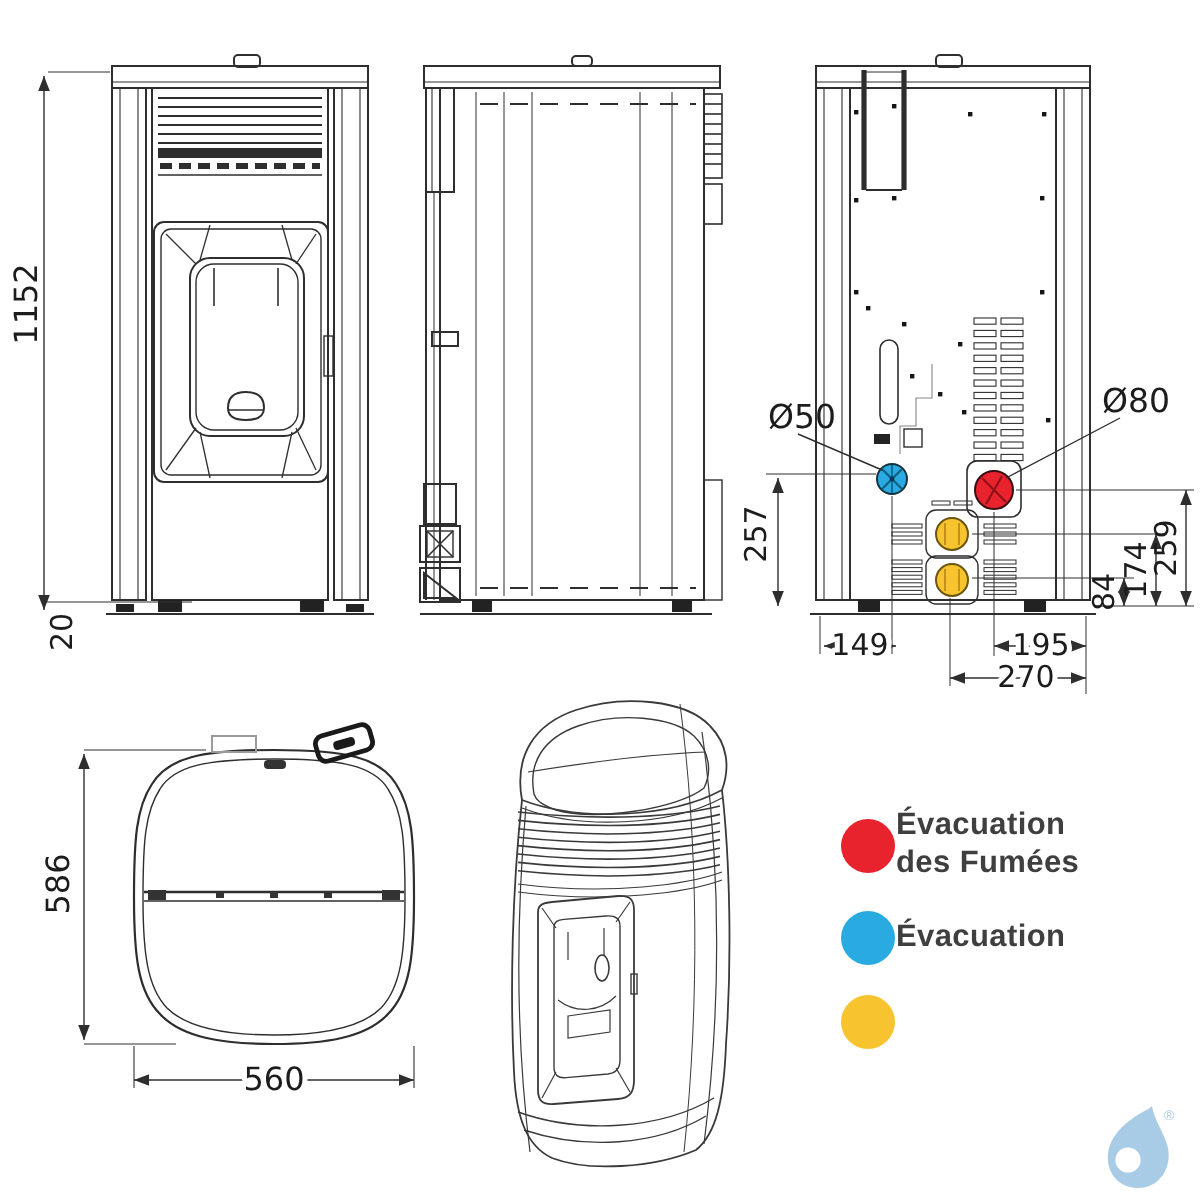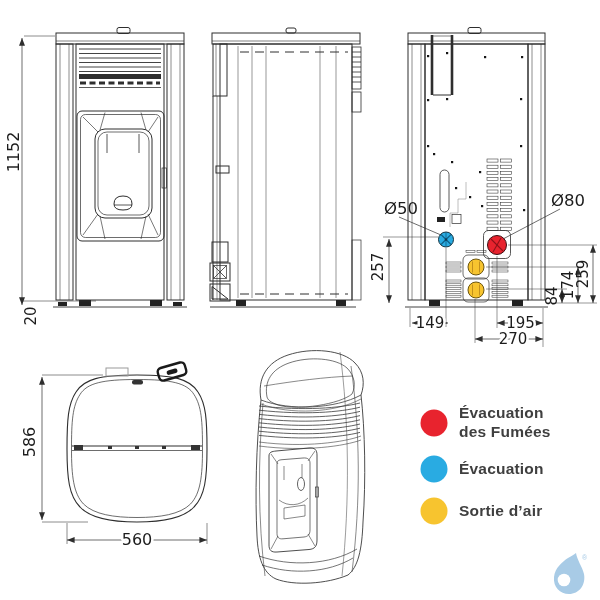--- a/index.html
+++ b/index.html
@@ -4,21 +4,21 @@
 <style>
   html,body{margin:0;padding:0;background:#fff;}
   .canvas{position:relative;width:600px;height:600px;background:#fff;overflow:hidden;
           font-family:"Liberation Sans",sans-serif;}
   .drawing{position:absolute;left:0;top:0;}
   .dim{font-family:"DejaVu Sans",sans-serif;font-size:15px;fill:#1c1c1c;}
   .dim-lg{font-size:16px;}
   .dia{font-size:16.5px;}
   .halo{paint-order:stroke;stroke:#ffffff;stroke-width:5px;stroke-linejoin:round;}
   .legend{position:absolute;left:420px;top:404px;width:176px;}
-  .legend-item{display:flex;align-items:center;gap:11px;margin-bottom:14px;}
+  .legend-item{display:flex;align-items:center;margin-bottom:14px;}
   .legend-text{font-size:15.5px;font-weight:600;color:#3f3f3f;line-height:1.2;letter-spacing:.2px;}
   .logo{position:absolute;left:548px;top:544px;}
 </style>
 </head>
 <body>
 
 <div class="canvas">
 
 <svg class="drawing" width="600" height="600" viewBox="0 0 600 600">
   <defs>
@@ -386,21 +386,20 @@
     </svg>
     <div class="legend-text">
       <div>Évacuation</div>
     </div>
   </div>
   <div class="legend-item">
     <svg width="28" height="28">
       <circle cx="14" cy="14" r="13.5" fill="#F7C42F"></circle>
     </svg>
     <div class="legend-text">
-      <div>Sortie d’air</div>
     </div>
   </div>
 </div>
 
 <svg class="logo" width="46" height="54" viewBox="548 544 46 54">
   <path d="M576,553 C577,560 582,566 584,574 C586,585 579,594 569,594
            C560,594 553,587 554,577 C555,568 562,562 568,558 C571,556 574,555 576,553 Z" fill="#A8CBE6"></path>
   <circle cx="564" cy="580" r="6.3" fill="#ffffff"></circle>
   <text x="582" y="560" font-size="7" font-family="Liberation Sans, sans-serif" fill="#A8CBE6">®</text>
 </svg>

